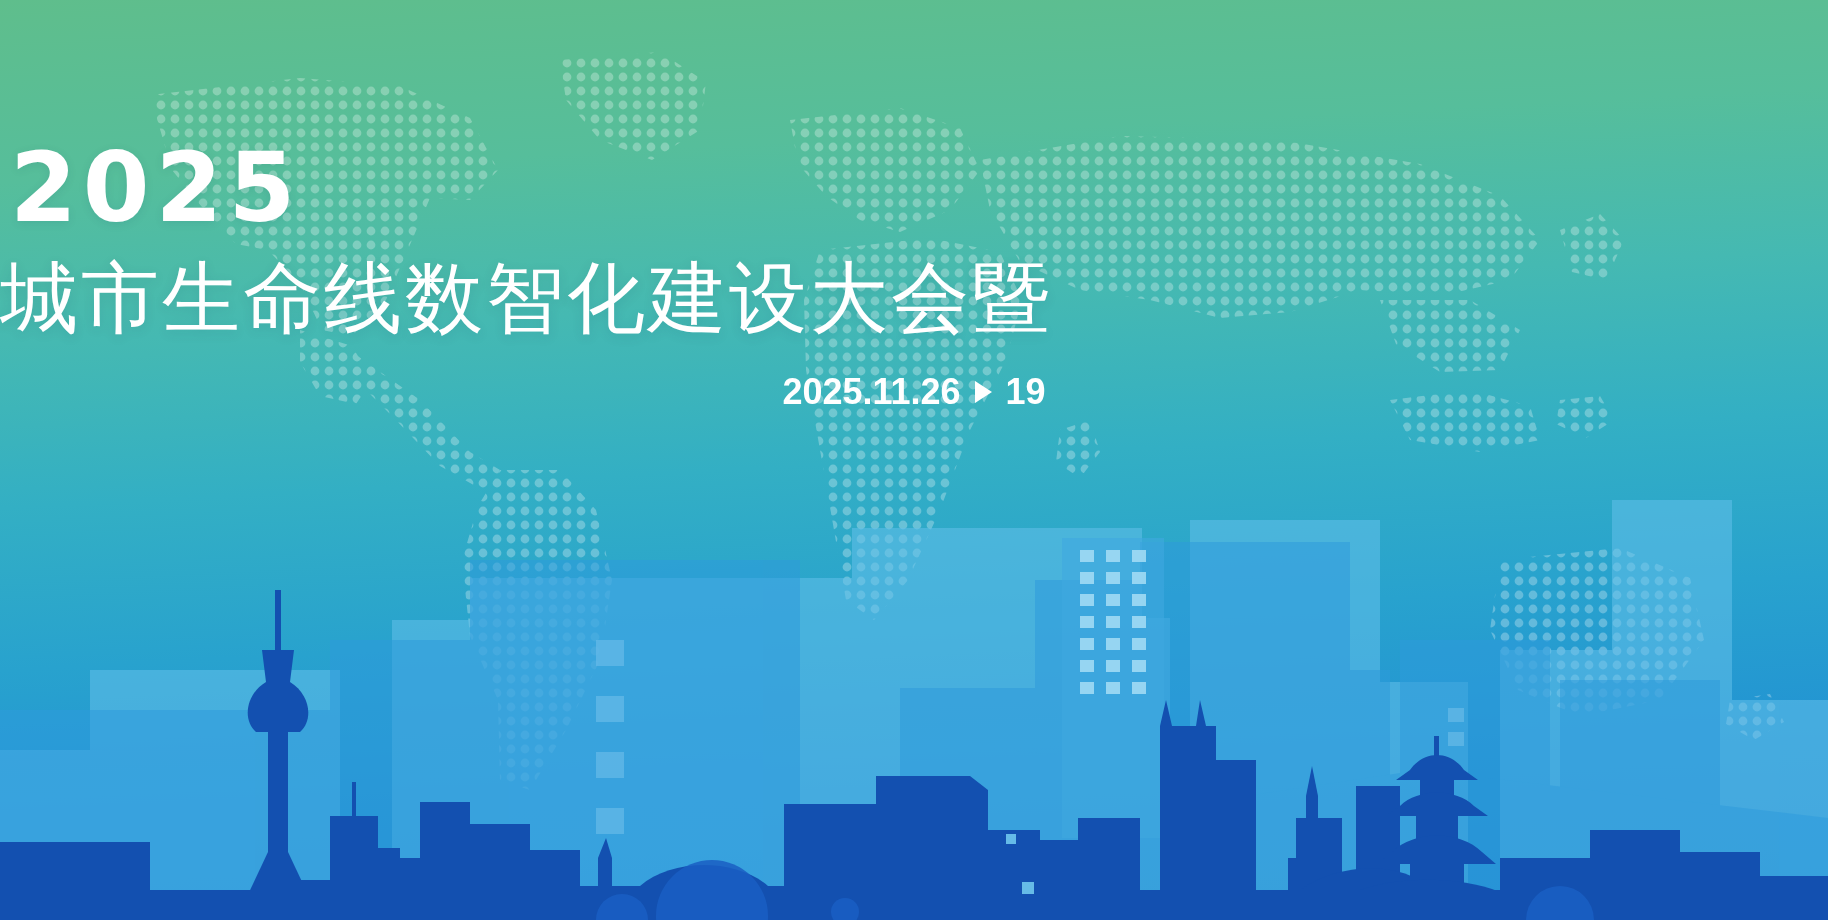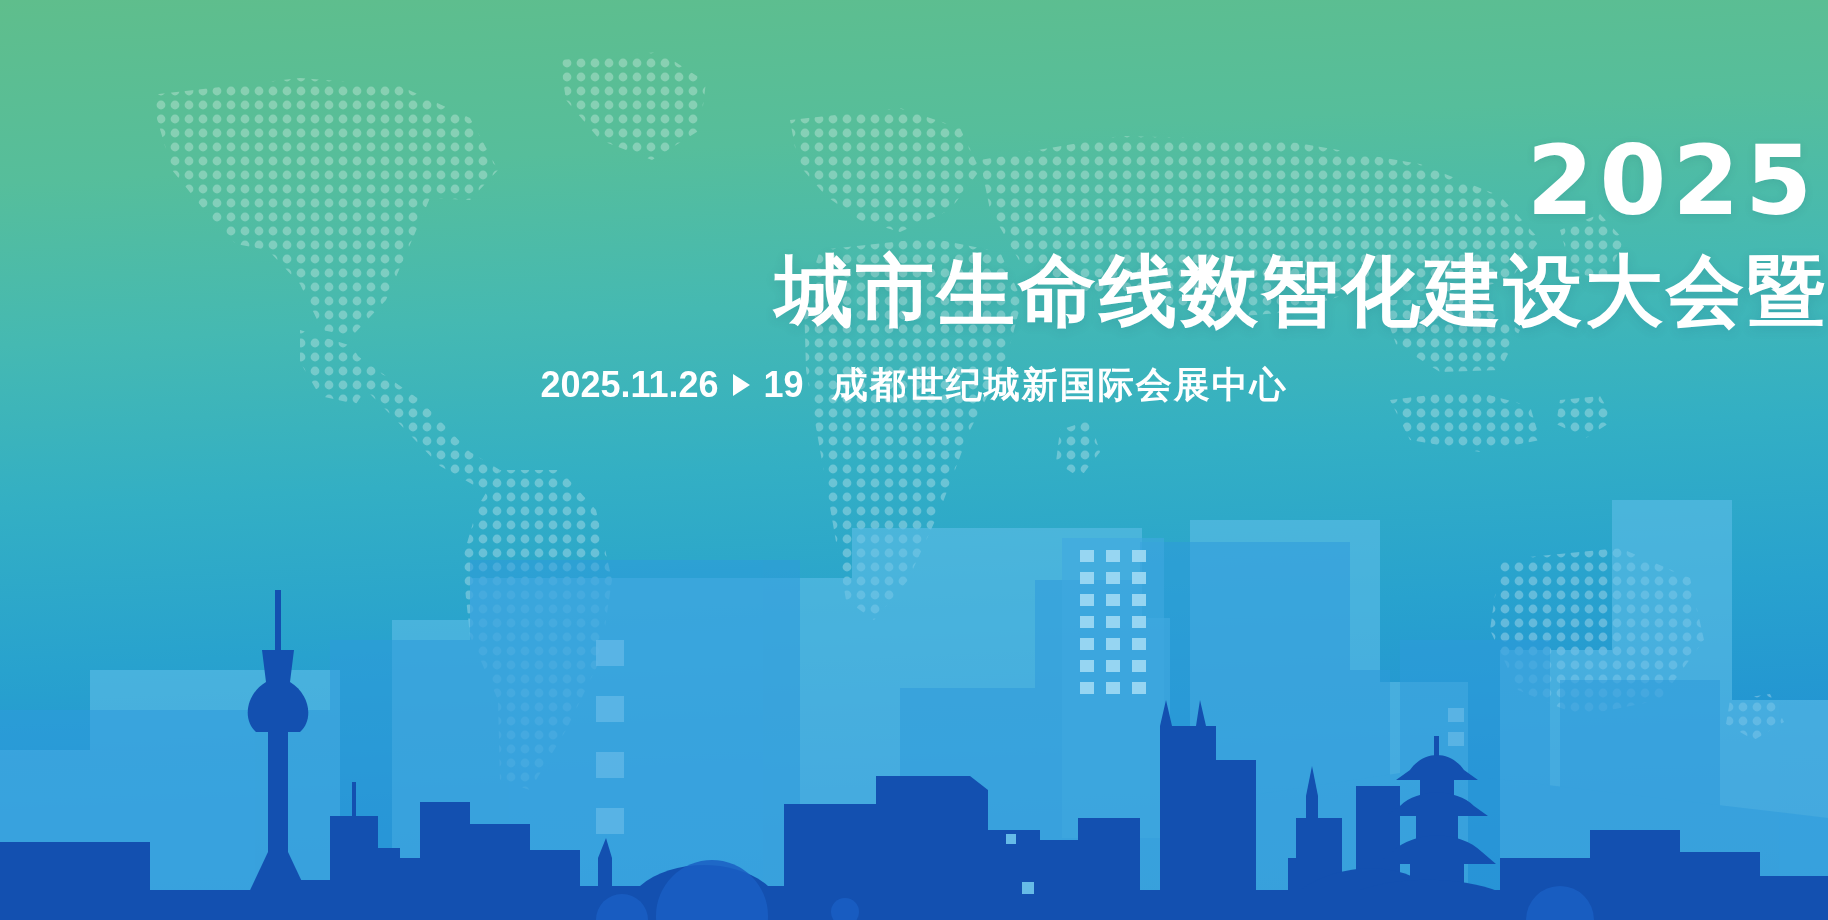--- a/index.html
+++ b/index.html
@@ -33,23 +33,23 @@
     width: 100%;
   }
   .sky-far   { height: 420px; }
   .sky-mid   { height: 400px; }
   .sky-near  { height: 330px; }
 
   
   .content {
     position: absolute;
     left: 0;
-    top: 1px;
+    top: 8px;
     width: 100%;
-    text-align: right;
+    text-align: left;
     color: #ffffff;
   }
 
   .year {
     margin-top: 128px;
     font-size: 96px;
     line-height: 1;
     font-weight: 700;
     letter-spacing: 6px;
     font-family: "DejaVu Sans", "Liberation Sans", sans-serif;
@@ -57,21 +57,21 @@
   }
   .year-inner {
     display: inline-block;
     position: relative;
     padding: 4px 10px;
   }
 
   .title {
     font-size: 78px;
     line-height: 1.08;
-    font-weight: 700;
+    font-weight: 400;
     letter-spacing: 3px;
     margin-top: 16px;
     text-shadow: 0 3px 12px rgba(10,60,90,.12);
   }
   .title-line { display: block; white-space: nowrap; }
   .title-line-2 { margin-top: 4px; }
 
   .meta {
     margin-top: 34px;
     font-size: 36px;
@@ -293,17 +293,16 @@
     </div>
 
     <div class="title">
       <span class="title-line title-line-1">城市生命线数智化建设大会暨</span>
     </div>
 
     <div class="meta">
       <span class="meta-date">2025.11.26</span>
       <span class="arrow-icon"></span>
       <span class="meta-date">19</span>
-      <span class="meta-venue">成都世纪城新国际会展中心</span>
     </div>
 
   </div>
 </div>
 
 </body></html>

